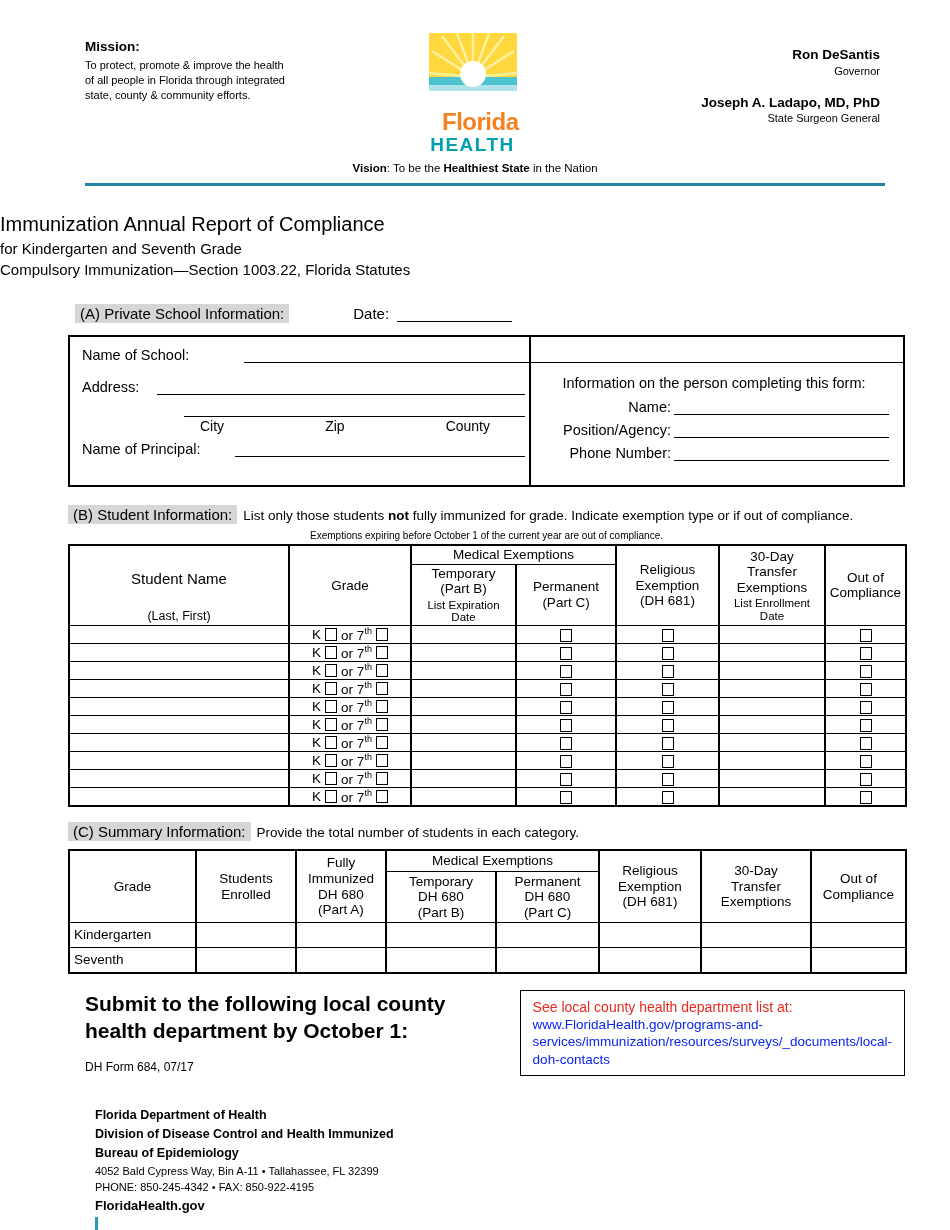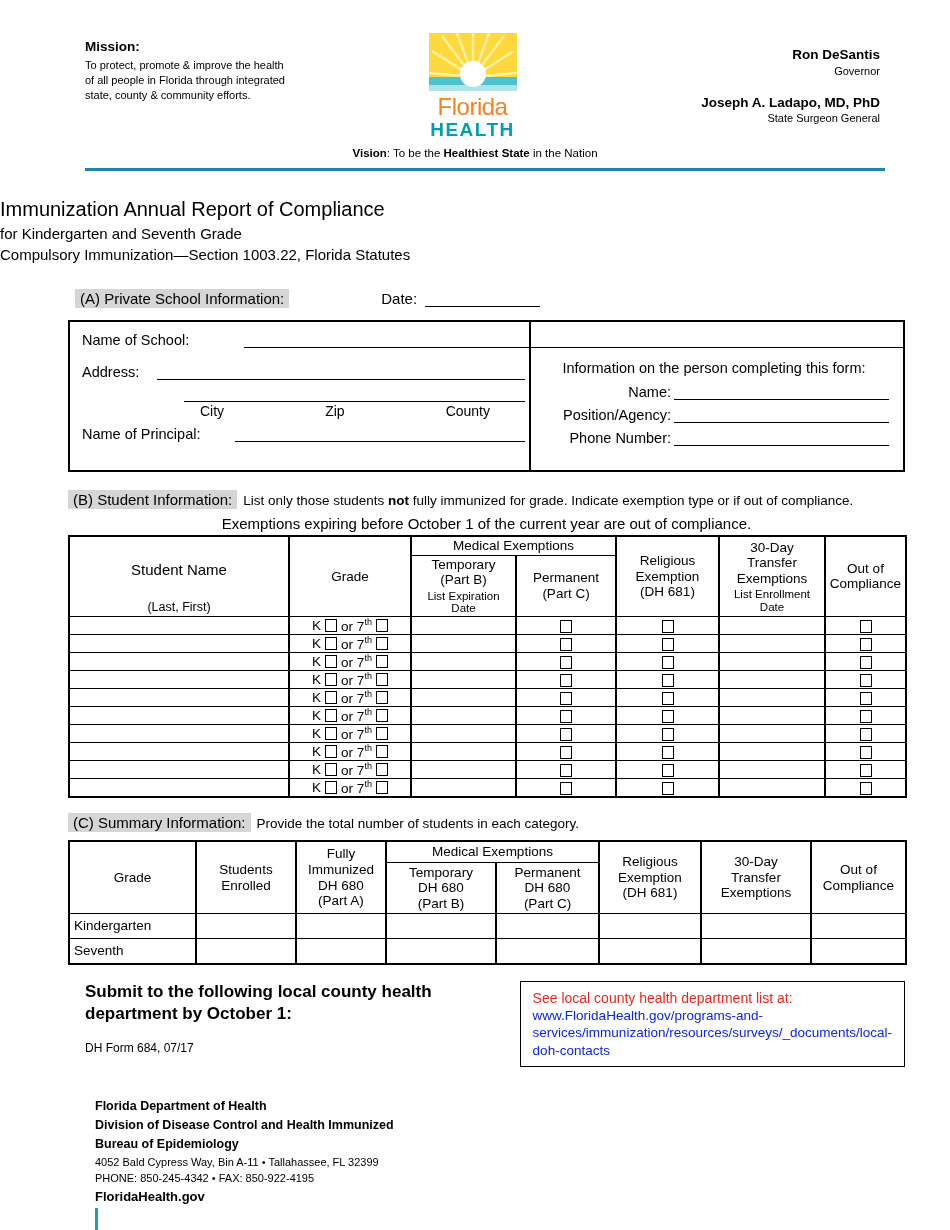--- a/index.html
+++ b/index.html
@@ -10,37 +10,37 @@
   *{box-sizing:border-box;margin:0;padding:0;}
   body{background:#888;font-family:"Liberation Sans","DejaVu Sans",sans-serif;color:#000;}
   .page{width:950px;height:1230px;background:#fff;margin:0 auto;position:relative;overflow:hidden;}
   .pre{white-space:pre-line;}
 
   
   .hdr{display:flex;padding:38px 70px 0 85px;align-items:flex-start;}
   .mission{width:255px;font-size:11px;line-height:1.35;}
   .mission-title{font-weight:bold;font-size:13.5px;margin-bottom:2px;}
   .logo-box{margin:0 auto;width:92px;text-align:center;margin-top:-5px;line-height:1;}
-  .logo-florida{color:var(--logo-orange);font-weight:normal;font-size:24px;letter-spacing:-0.5px;margin-top:1px;}
+  .logo-florida{color:var(--logo-orange);font-weight:bold;font-size:24px;letter-spacing:-0.5px;margin-top:16px;text-align:right;}
   .logo-health{color:var(--logo-teal);font-weight:bold;font-size:19px;letter-spacing:1.5px;margin-top:1px;}
   .officials{width:275px;text-align:right;font-size:11px;padding-top:8px;line-height:1.3;}
   .off-name{font-weight:bold;font-size:13.5px;}
   .off-gap{height:16px;}
   .vision{text-align:center;font-size:11.5px;margin-top:8px;}
   .teal-rule{height:3px;background:var(--teal-rule);margin:9px 65px 0 85px;}
 
   
   .title-block{text-align:left;margin-top:24px;line-height:1.4;}
   .title-1{font-size:20px;}
   .title-2,.title-3{font-size:15px;}
 
   
   .sec-label{background:var(--highlight);font-size:15px;padding:1px 5px;display:inline-block;}
   .sec-a-row{margin:24px 45px 0 75px;display:flex;align-items:baseline;font-size:15px;}
-  .date-wrap{margin-left:92px;display:flex;align-items:flex-end;}
+  .date-wrap{margin-left:64px;display:flex;align-items:flex-end;}
   .date-line{display:inline-block;width:115px;border-bottom:1.5px solid #000;height:16px;margin-left:8px;}
 
   .info-box{margin:12px 45px 0 68px;border:2px solid #000;position:relative;height:152px;}
   .info-divider{position:absolute;left:459px;top:0;bottom:0;width:2px;background:#000;}
   .fline{flex:1;border-bottom:1.5px solid #000;height:15px;}
   .school-row{display:flex;align-items:flex-end;padding:10px 0 0 12px;font-size:14.5px;}
   .school-row .fline{margin-left:55px;}
   .info-cols{display:flex;}
   .col-left{width:459px;padding:4px 4px 0 12px;font-size:14.5px;}
   .addr-row{display:flex;align-items:flex-end;margin-top:12px;}
@@ -51,21 +51,21 @@
   .principal-row .fline{margin-left:35px;}
   .col-right{flex:1;padding:12px 14px 0 10px;font-size:14.5px;}
   .person-header{text-align:center;margin-bottom:8px;}
   .pr-row{display:flex;justify-content:flex-end;align-items:flex-end;margin-top:7px;}
   .pr-row .plabel{white-space:nowrap;}
   .pr-row .fline{flex:0 0 215px;margin-left:3px;}
 
   
   .sec-b-head{margin:18px 45px 0 68px;font-size:13.5px;display:flex;align-items:baseline;flex-wrap:nowrap;}
   .sec-b-head .sec-label{margin-right:6px;white-space:nowrap;}
-  .note-center{text-align:center;font-size:15px;margin:6px 45px 0 68px;}
+  .note-center{text-align:center;font-size:10px;margin:6px 45px 0 68px;}
 
   table.tbl{border-collapse:collapse;margin:3px 45px 0 68px;table-layout:fixed;width:837px;border:2px solid #000;}
   .tbl th,.tbl td{border:1px solid #000;border-left-width:2px;border-right-width:2px;
     font-weight:normal;text-align:center;vertical-align:middle;padding:1px 2px;font-size:13.5px;line-height:1.15;}
   .tbl thead th{height:auto;}
   .sub-note{font-size:11.5px;line-height:1.1;margin-top:2px;}
   .sn-cell{height:96px;vertical-align:middle;}
   .sn-main{font-size:15px;margin-top:22px;}
   .sn-sub{font-size:12.5px;margin-top:22px;}
   .hdr-grade{font-size:15px;}
@@ -78,21 +78,21 @@
   
   .sec-c-head{margin:15px 45px 0 68px;font-size:13.5px;display:flex;align-items:baseline;text-align:right;}
   .sec-c-head .sec-label{margin-right:6px;}
   .tbl-c tbody td{height:25px;}
   .tbl-c tbody td.rowlabel{text-align:left;padding-left:4px;font-size:13.5px;}
   .tbl-c thead th{padding:2px 3px;}
 
   
   .submit-row{display:flex;margin:16px 45px 0 85px;}
   .submit-left{width:420px;}
-  .submit-head{font-weight:bold;font-size:17px;line-height:1.3;}
+  .submit-head{font-weight:bold;font-size:21px;line-height:1.3;}
   .form-number{font-size:12px;margin-top:16px;}
   .see-box{flex:1;margin-left:25px;border:1px solid #000;padding:7px 12px;line-height:1.3;}
   .see-red{color:var(--red-text);font-size:14px;}
   .see-link{color:var(--link-blue);font-size:13.5px;}
 
   
   .footer{display:flex;margin:30px 45px 0 95px;flex-direction:column;}
   .f-left{width:370px;font-size:11px;line-height:1.5;}
   .f-bold{font-weight:bold;font-size:12.5px;}
   .f-site{font-weight:bold;font-size:13px;}

